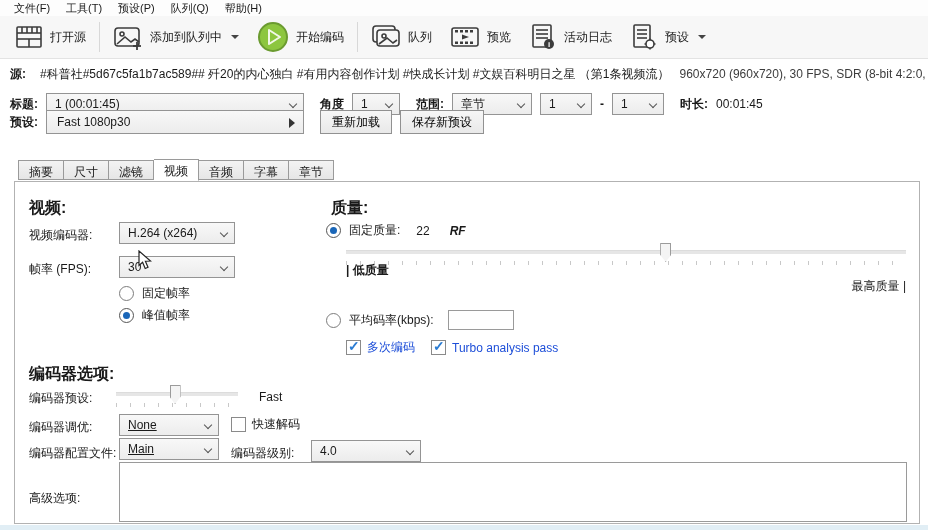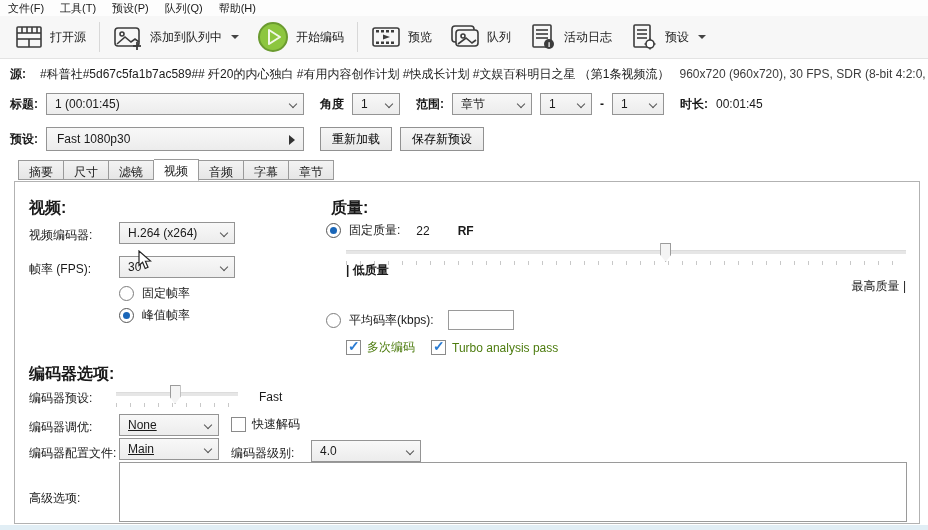--- a/index.html
+++ b/index.html
@@ -1,21 +1,21 @@
 <!DOCTYPE html>
 <html><head>
 <meta charset="utf-8">
 <style>
   * { margin:0; padding:0; box-sizing:border-box; }
   html,body { width:928px; height:530px; }
   body { font-family:"Liberation Sans", sans-serif; color:#1a1a1a; background:#fff; position:relative; overflow:hidden; font-size:12px; }
   .page { position:absolute; inset:0; background:#fff; }
 
   
-  .menubar { position:absolute; left:0; top:0; right:0; height:16px; background:#fdfdfd; display:flex; align-items:center; padding-left:0; z-index:3; }
+  .menubar { position:absolute; left:0; top:0; right:0; height:16px; background:#fdfdfd; display:flex; align-items:center; padding-left:6px; z-index:3; }
   .menu-item { font-size:11px; padding:0 8px; height:16px; line-height:16px; cursor:default; }
   .watermark-stroke { position:absolute; border-top:3px solid rgba(192,57,43,.45); z-index:2; pointer-events:none; }
 
   
   .toolbar { position:absolute; left:0; top:16px; right:0; height:43px; background:#f7f7f7; border-bottom:1px solid #e3e3e3; display:flex; align-items:center; padding-left:6px; }
   .tb-btn { display:flex; align-items:center; gap:7px; padding:4px 9px; font-size:12px; border-radius:2px; }
   .tb-sep { width:1px; height:30px; background:#d8d8d8; margin:0 4px; }
   .tb-caret { width:0; height:0; border-left:4px solid transparent; border-right:4px solid transparent; border-top:4px solid #444; margin-left:2px; }
   .tb-icon svg { display:block; }
 
@@ -32,21 +32,21 @@
   .combo { position:relative; height:22px; background:linear-gradient(#f8f8f8,#ececec); border:1px solid #949494; display:flex; align-items:center; padding:0 20px 0 8px; font-size:12px; cursor:default; }
   .combo .chev { position:absolute; right:7px; top:7px; width:6px; height:6px; border-right:1.4px solid #555; border-bottom:1.4px solid #555; transform:rotate(45deg); }
   .combo.w-title { width:258px; }
   .combo.w-angle { width:48px; }
   .combo.w-range { width:80px; }
   .combo.w-chap  { width:52px; }
   .combo.w-small { width:100px;text-decoration:underline; }
   .combo.w-level { width:110px; }
 
   
-  .preset-row { position:absolute; left:0; top:123px; right:0; height:32px; display:flex; align-items:center; padding-left:10px; gap:8px; font-size:12px; }
+  .preset-row { position:absolute; left:0; top:106px; right:0; height:32px; display:flex; align-items:center; padding-left:10px; gap:8px; font-size:12px; }
   .preset-drop { position:relative; width:258px; height:24px; background:linear-gradient(#f8f8f8,#ececec); border:1px solid #949494; display:flex; align-items:center; padding:0 20px 0 10px; }
   .preset-drop .rarr { position:absolute; right:8px; top:7px; width:0; height:0; border-top:5px solid transparent; border-bottom:5px solid transparent; border-left:6px solid #333; }
   .btn { height:24px; padding:0 11px; background:linear-gradient(#f6f6f6,#e9e9e9); border:1px solid #919191; font-size:12px; display:flex; align-items:center; }
   .preset-row .btn:first-of-type { margin-left:8px; }
 
   
   .tabs { position:absolute; left:18px; top:160px; display:flex; z-index:2; }
   .tab { padding:3px 10px 2px; font-size:12px; border:1px solid #9a9a9a; border-left-width:0; background:linear-gradient(#f3f3f3,#e6e6e6); height:20px; }
   .tab:first-child { border-left-width:1px; }
   .tab.active { background:#fff; border-bottom:1px solid #fff; height:22px; margin-top:-1px; position:relative; z-index:3; }
@@ -55,21 +55,21 @@
   .panel { position:absolute; left:14px; top:181px; width:906px; height:343px; border:1px solid #b2b2b2; background:#fff; }
   .abs { position:absolute; }
   .sec-title { font-weight:bold; font-size:16px; }
   .flabel { font-size:12px; }
 
   .radio { width:15px; height:15px; border-radius:50%; border:1px solid #7c7c7c; background:#fff; position:relative; flex:0 0 auto; }
   .radio.checked { border-color:#555; }
   .radio.checked::after { content:''; position:absolute; inset:3px; border-radius:50%; background:#1a66b8; }
   .chk { width:15px; height:15px; border:1px solid #8a8a8a; background:#fff; position:relative; flex:0 0 auto; }
   .chk.checked::after { content:'✓'; position:absolute; left:1px; top:-3px; color:#2b7cd3; font-size:14px; font-weight:bold; }
-  .dim { color:#4d7c0f; }
+  .dim { color:#1d4ed8; }
 
   .hrow { display:flex; align-items:center; gap:8px; }
 
   .slider-track { position:relative; height:4px; background:#e6e6e6; border-top:1px solid #dcdcdc; }
   .slider-thumb { position:absolute; top:-8px; width:11px; height:19px; background:#f4f4f4; border:1px solid #9b9b9b; clip-path:polygon(0 0,100% 0,100% 62%,50% 100%,0 62%); margin-left:-5px; }
   .ticks { height:4px; margin-top:7px; background:repeating-linear-gradient(to right,#c8c8c8 0 1px,transparent 1px 14px); }
 
   .bitrate-input { width:66px; height:20px; border:1px solid #9a9a9a; background:#fff; font-size:12px; padding:0 4px; font-family:"Liberation Sans",sans-serif; }
   .adv-textarea { width:788px; height:60px; border:1px solid #9a9a9a; background:#fff; resize:none; font-family:"Liberation Sans",sans-serif; }
 
@@ -133,20 +133,33 @@
     <div class="tb-btn">
       <span class="tb-icon">
         <svg width="32" height="32" viewBox="0 0 32 32">
             <circle cx="16" cy="16" r="14" fill="#8dc63f" stroke="#6b9b30" stroke-width="2"></circle>
             <path d="M12 9 L23 16 L12 23 Z" fill="#8dc63f" stroke="#f2f8e8" stroke-width="2" stroke-linejoin="round"></path>
           </svg>
       </span>
       <span>开始编码</span>
     </div>
     <div class="tb-sep"></div>
+    <div class="tb-btn">
+      <span class="tb-icon">
+        <svg width="30" height="26" viewBox="0 0 30 26">
+            <g fill="none" stroke="#3c3c3c" stroke-width="1.6">
+              <rect x="2" y="2" width="22" height="16" rx="3"></rect>
+              <rect x="6" y="6" width="22" height="16" rx="3" fill="#f7f7f7"></rect>
+              <circle cx="13" cy="12" r="2"></circle>
+              <path d="M8 20 L16 14 L22 19 L26 16"></path>
+            </g>
+          </svg>
+      </span>
+      <span>队列</span>
+    </div>
     <div class="tb-btn">
       <span class="tb-icon">
         <svg width="30" height="26" viewBox="0 0 30 26">
             <g fill="none" stroke="#3c3c3c" stroke-width="1.6">
               <rect x="2" y="4" width="26" height="18" rx="2"></rect>
             </g>
             <g fill="#3c3c3c">
               <rect x="5" y="6" width="3" height="2.5"></rect>
               <rect x="10" y="6" width="3" height="2.5"></rect>
               <rect x="15" y="6" width="3" height="2.5"></rect>
@@ -156,33 +169,20 @@
               <rect x="15" y="17.5" width="3" height="2.5"></rect>
               <rect x="20" y="17.5" width="3" height="2.5"></rect>
               <path d="M12 10.5 L19 13 L12 15.5 Z"></path>
             </g>
           </svg>
       </span>
       <span>预览</span>
     </div>
     <div class="tb-btn">
       <span class="tb-icon">
-        <svg width="30" height="26" viewBox="0 0 30 26">
-            <g fill="none" stroke="#3c3c3c" stroke-width="1.6">
-              <rect x="2" y="2" width="22" height="16" rx="3"></rect>
-              <rect x="6" y="6" width="22" height="16" rx="3" fill="#f7f7f7"></rect>
-              <circle cx="13" cy="12" r="2"></circle>
-              <path d="M8 20 L16 14 L22 19 L26 16"></path>
-            </g>
-          </svg>
-      </span>
-      <span>队列</span>
-    </div>
-    <div class="tb-btn">
-      <span class="tb-icon">
         <svg width="28" height="28" viewBox="0 0 28 28">
             <g fill="none" stroke="#3c3c3c" stroke-width="1.6">
               <rect x="4" y="2" width="18" height="22" rx="1"></rect>
               <line x1="7" y1="7" x2="19" y2="7"></line>
               <line x1="7" y1="11" x2="19" y2="11"></line>
               <line x1="7" y1="15" x2="19" y2="15"></line>
             </g>
             <circle cx="20" cy="21" r="5" fill="#3c3c3c"></circle>
             <text x="20" y="24" font-size="8" fill="#fff" text-anchor="middle" font-family="Liberation Sans, sans-serif" font-weight="bold">i</text>
           </svg>
@@ -293,21 +293,21 @@
       <span class="radio checked"></span>
       <span class="flabel">峰值帧率</span>
     </div>
 
     <div class="abs sec-title" style="left:316px; top:16px;">质量:</div>
 
     <div class="abs hrow" style="left:311px; top:40px;">
       <span class="radio checked"></span>
       <span class="flabel">固定质量:</span>
       <span class="flabel" style="margin-left:8px;">22</span>
-      <span class="flabel b" style="margin-left:20px;">RF</span>
+      <span class="flabel b" style="margin-left:12px;font-style:italic;">RF</span>
     </div>
 
     <div class="abs" style="left:331px; top:68px; width:560px;">
       <div class="slider-track">
         <div class="slider-thumb" style="left: 57%;"></div>
       </div>
       <div class="ticks"></div>
     </div>
     <div class="abs flabel" style="left:331px; top:80px;font-weight:bold;">| 低质量</div>
     <div class="abs flabel" style="left:331px; top:96px; width:560px; text-align:right;">最高质量 |</div>

